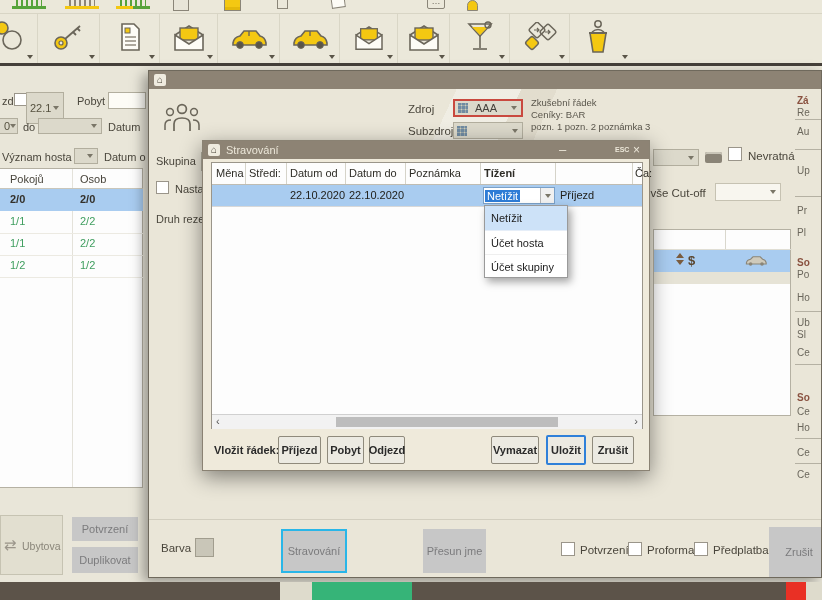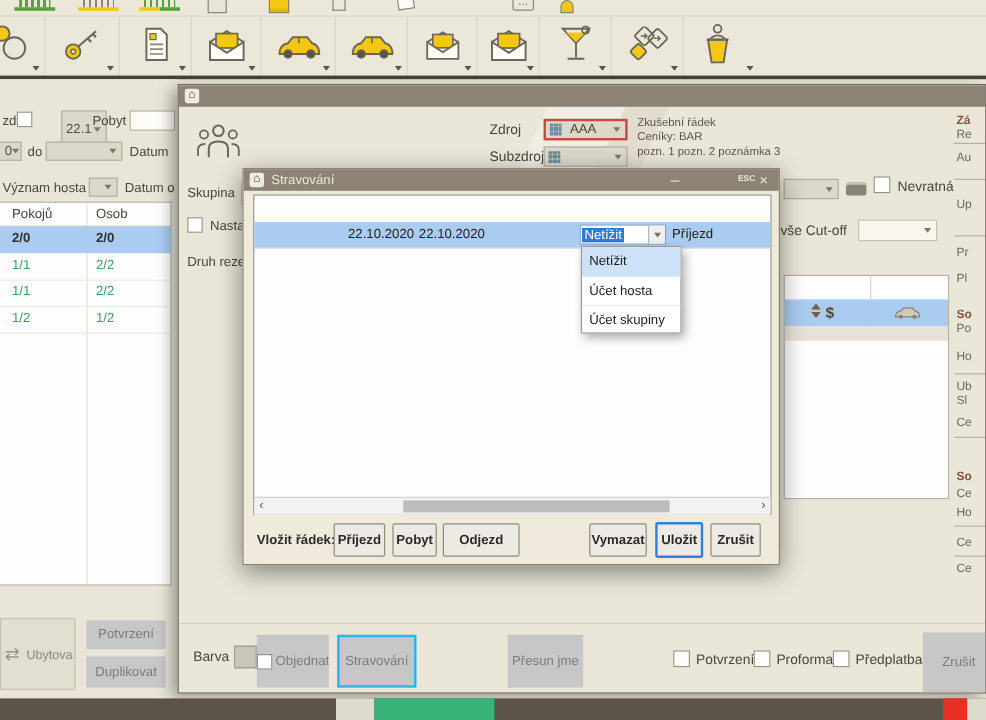--- a/index.html
+++ b/index.html
@@ -161,21 +161,21 @@
     </svg>
     <div class="tcaret2"></div>
   </div>
 </div>
 <div class="abs" style="left:0;top:63px;width:822px;height:3px;background:#45403a"></div>
 
 <div class="abs" style="left:0;top:66px;width:148px;height:516px;background:#e9e6d9;overflow:visible">
 
   <span class="lbl" style="left:2px;top:29px">zd</span>
   <div class="cb" style="left:14px;top:27px;width:13px;height:13px"></div>
-  <div class="combo" style="left:51px;top:26px;width:38px;height:32px">
+  <div class="combo" style="left:26px;top:26px;width:38px;height:32px">
     <span style="padding-left:3px">22.1</span>
       <div class="caret"></div>
   </div>
   <span class="lbl" style="left:77px;top:29px">Pobyt</span>
   <div class="abs" style="left:108px;top:26px;width:36px;height:15px;background:#fdfcf6;border:1px solid #b2ae9e"></div>
 
   <div class="combo" style="left:-18px;top:52px;width:36px;height:16px">
     <span style="padding-left:21px">0</span>
       <div class="caret"></div>
   </div>
@@ -325,24 +325,20 @@
   <span class="rlabel" style="top:351px">Ho</span>
   <div class="rsep" style="top:367px"></div>
   <span class="rlabel" style="top:376px">Ce</span>
   <div class="rsep" style="top:392px"></div>
   <span class="rlabel" style="top:398px">Ce</span>
 
   <div class="abs" style="left:0;top:448px;width:674px;border-top:1px solid #d2cebf"></div>
   <span class="lbl" style="left:12px;top:471px;font-size:11.5px">Barva</span>
   <div class="abs" style="left:46px;top:467px;width:17px;height:17px;background:#c9c6b8;border:1px solid #a19d8e"></div>
 
-  <div class="graybtn" style="left:65px;top:458px;width:60px;height:44px">
-    <span class="innercb"></span>
-    <span>Objednat</span>
-  </div>
   <div class="graybtn" style="left:132px;top:458px;width:66px;height:44px;border:2px solid #29b6e8">
     <span>Stravování</span>
   </div>
   <div class="graybtn" style="left:274px;top:458px;width:63px;height:44px">
     <span>Přesun jme</span>
   </div>
 
   <div class="cb" style="left:412px;top:471px;width:14px;height:14px"></div>
   <span class="lbl" style="left:431px;top:473px;font-size:11.5px">Potvrzení</span>
   <div class="cb" style="left:479px;top:471px;width:14px;height:14px"></div>
@@ -360,20 +356,37 @@
   <div class="titlebar">
     <div class="housebox">⌂</div>
     <span>Stravování</span>
     <span style="position:absolute;left:356px;top:1px;font-size:13px">–</span>
     <span style="position:absolute;left:412px;top:5px;font-size:7px;font-weight:bold">ESC</span>
     <span style="position:absolute;left:430px;top:2px;font-size:12px">×</span>
   </div>
 
   <div class="abs" style="left:8px;top:21px;width:432px;height:267px;background:#fdfdfd;border:1px solid #9a958a;box-sizing:border-box">
 
+    <div class="abs" style="left:0;top:0;width:430px;height:21px;border-bottom:1px solid #bfbcb2">
+      <span class="lbl" style="left:4px;top:4px;color:#2e2c26">Měna</span>
+      <span class="lbl" style="left:37px;top:4px;color:#2e2c26">Středi:</span>
+      <span class="lbl" style="left:78px;top:4px;color:#2e2c26">Datum od</span>
+      <span class="lbl" style="left:137px;top:4px;color:#2e2c26">Datum do</span>
+      <span class="lbl" style="left:197px;top:4px;color:#2e2c26">Poznámka</span>
+      <span class="lbl" style="left:272px;top:4px;color:#2e2c26;font-weight:bold">Tížení</span>
+      <span class="lbl" style="left:347px;top:4px;color:#2e2c26"></span>
+      <span class="lbl" style="left:423px;top:4px;color:#2e2c26">Ča:</span>
+      <div class="abs" style="left:33px;top:0;height:21px;border-left:1px solid #d5d3c9"></div>
+      <div class="abs" style="left:74px;top:0;height:21px;border-left:1px solid #d5d3c9"></div>
+      <div class="abs" style="left:133px;top:0;height:21px;border-left:1px solid #d5d3c9"></div>
+      <div class="abs" style="left:193px;top:0;height:21px;border-left:1px solid #d5d3c9"></div>
+      <div class="abs" style="left:268px;top:0;height:21px;border-left:1px solid #d5d3c9"></div>
+      <div class="abs" style="left:343px;top:0;height:21px;border-left:1px solid #d5d3c9"></div>
+      <div class="abs" style="left:420px;top:0;height:21px;border-left:1px solid #d5d3c9"></div>
+    </div>
 
     <div class="abs" style="left:0;top:22px;width:430px;height:21px;background:#a9ccf0;border-bottom:1px solid #d8d8d8">
       <span class="lbl" style="left:78px;top:4px;color:#22211c">22.10.2020</span>
       <span class="lbl" style="left:137px;top:4px;color:#22211c">22.10.2020</span>
       <span class="lbl" style="left:348px;top:4px;color:#22211c">Příjezd</span>
 
       <div style="position:absolute;left:271px;top:2px;width:72px;height:17px;background:#fff;
                   border:1px solid #7aa0c8;box-sizing:border-box;display:flex;align-items:center">
         <span style="background:#2e7cd6;color:#fff;font-size:11px;padding:0 2px;margin-left:1px;white-space:nowrap">Netížit</span>
         <div style="margin-left:auto;width:13px;height:15px;border-left:1px solid #b5b5b5;background:#f0f0f0;
@@ -403,21 +416,21 @@
       </div>
   </div>
 
   <span class="lbl" style="left:11px;top:303px;font-weight:bold;color:#2a2a2a">Vložit řádek:</span>
   <div class="dlgbtn" style="left:75px;top:295px;width:43px;height:28px">
       <span>Příjezd</span>
     </div>
   <div class="dlgbtn" style="left:124px;top:295px;width:37px;height:28px">
       <span>Pobyt</span>
     </div>
-  <div class="dlgbtn" style="left:166px;top:295px;width:64px;height:28px">
+  <div class="dlgbtn" style="left:166px;top:295px;width:36px;height:28px">
       <span>Odjezd</span>
     </div>
   <div class="dlgbtn" style="left:288px;top:295px;width:48px;height:28px">
       <span>Vymazat</span>
     </div>
   <div class="dlgbtn" style="left:343px;top:294px;width:40px;height:30px;border:2px solid #2f80d9">
       <span>Uložit</span>
     </div>
   <div class="dlgbtn" style="left:389px;top:295px;width:42px;height:28px">
       <span>Zrušit</span>

